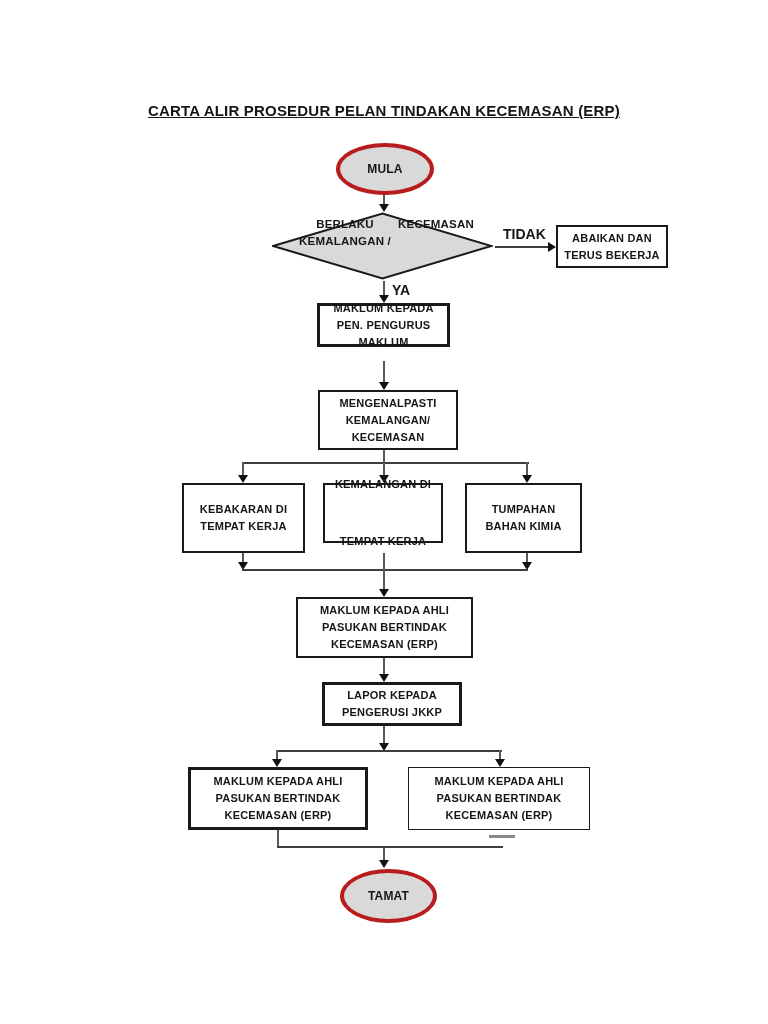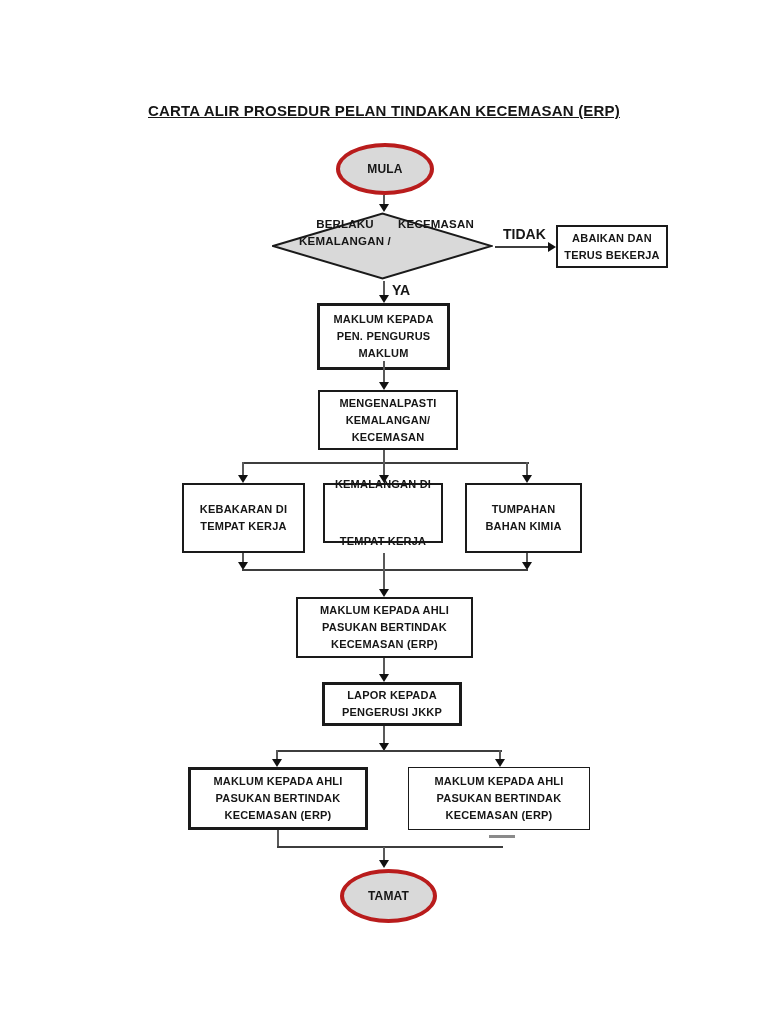--- a/index.html
+++ b/index.html
@@ -66,21 +66,21 @@
 
   <div class="node" style="left:556px;top:225px;width:112px;height:43px;">
     <div>ABAIKAN DAN</div>
     <div>TERUS BEKERJA</div>
   </div>
 
   <div class="edgelbl" style="left:392px;top:282px;">YA</div>
   <div class="vline" style="left:383px;top:281px;height:16px;"></div>
   <div class="arr-d" style="left:379px;top:295px;"></div>
 
-  <div class="node thick" style="left:317px;top:303px;width:133px;height:67px;">
+  <div class="node thick" style="left:317px;top:303px;width:133px;height:44px;">
     <div>MAKLUM KEPADA</div>
     <div>PEN. PENGURUS</div>
     <div>MAKLUM</div>
   </div>
 
   <div class="vline" style="left:383px;top:361px;height:22px;"></div>
   <div class="arr-d" style="left:379px;top:382px;"></div>
 
   <div class="node" style="left:318px;top:390px;width:140px;height:60px;">
     <div>MENGENALPASTI</div>

